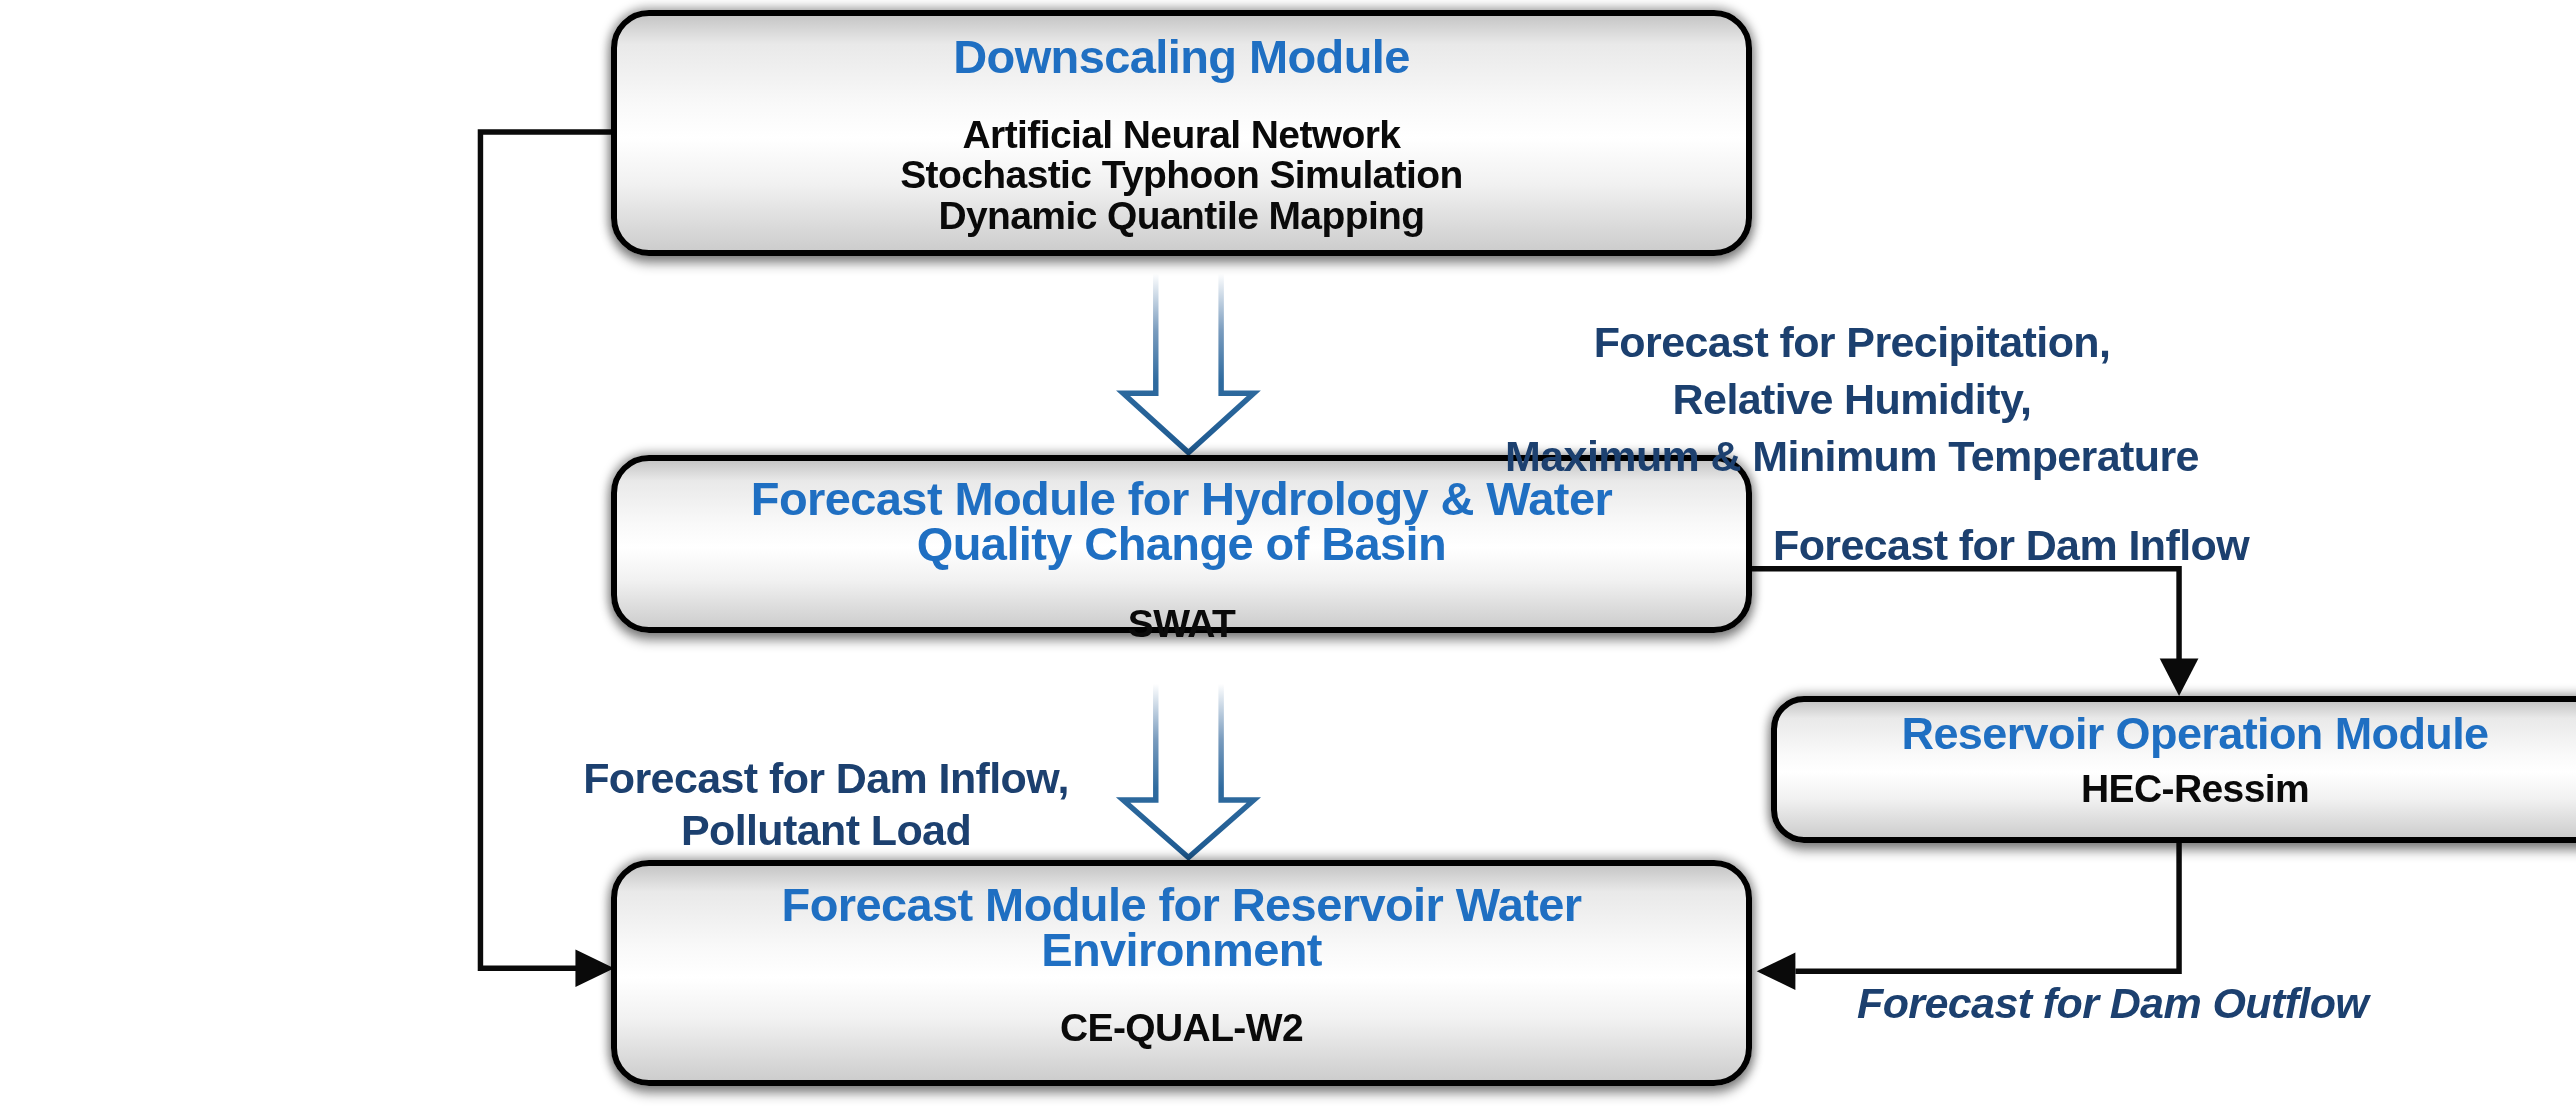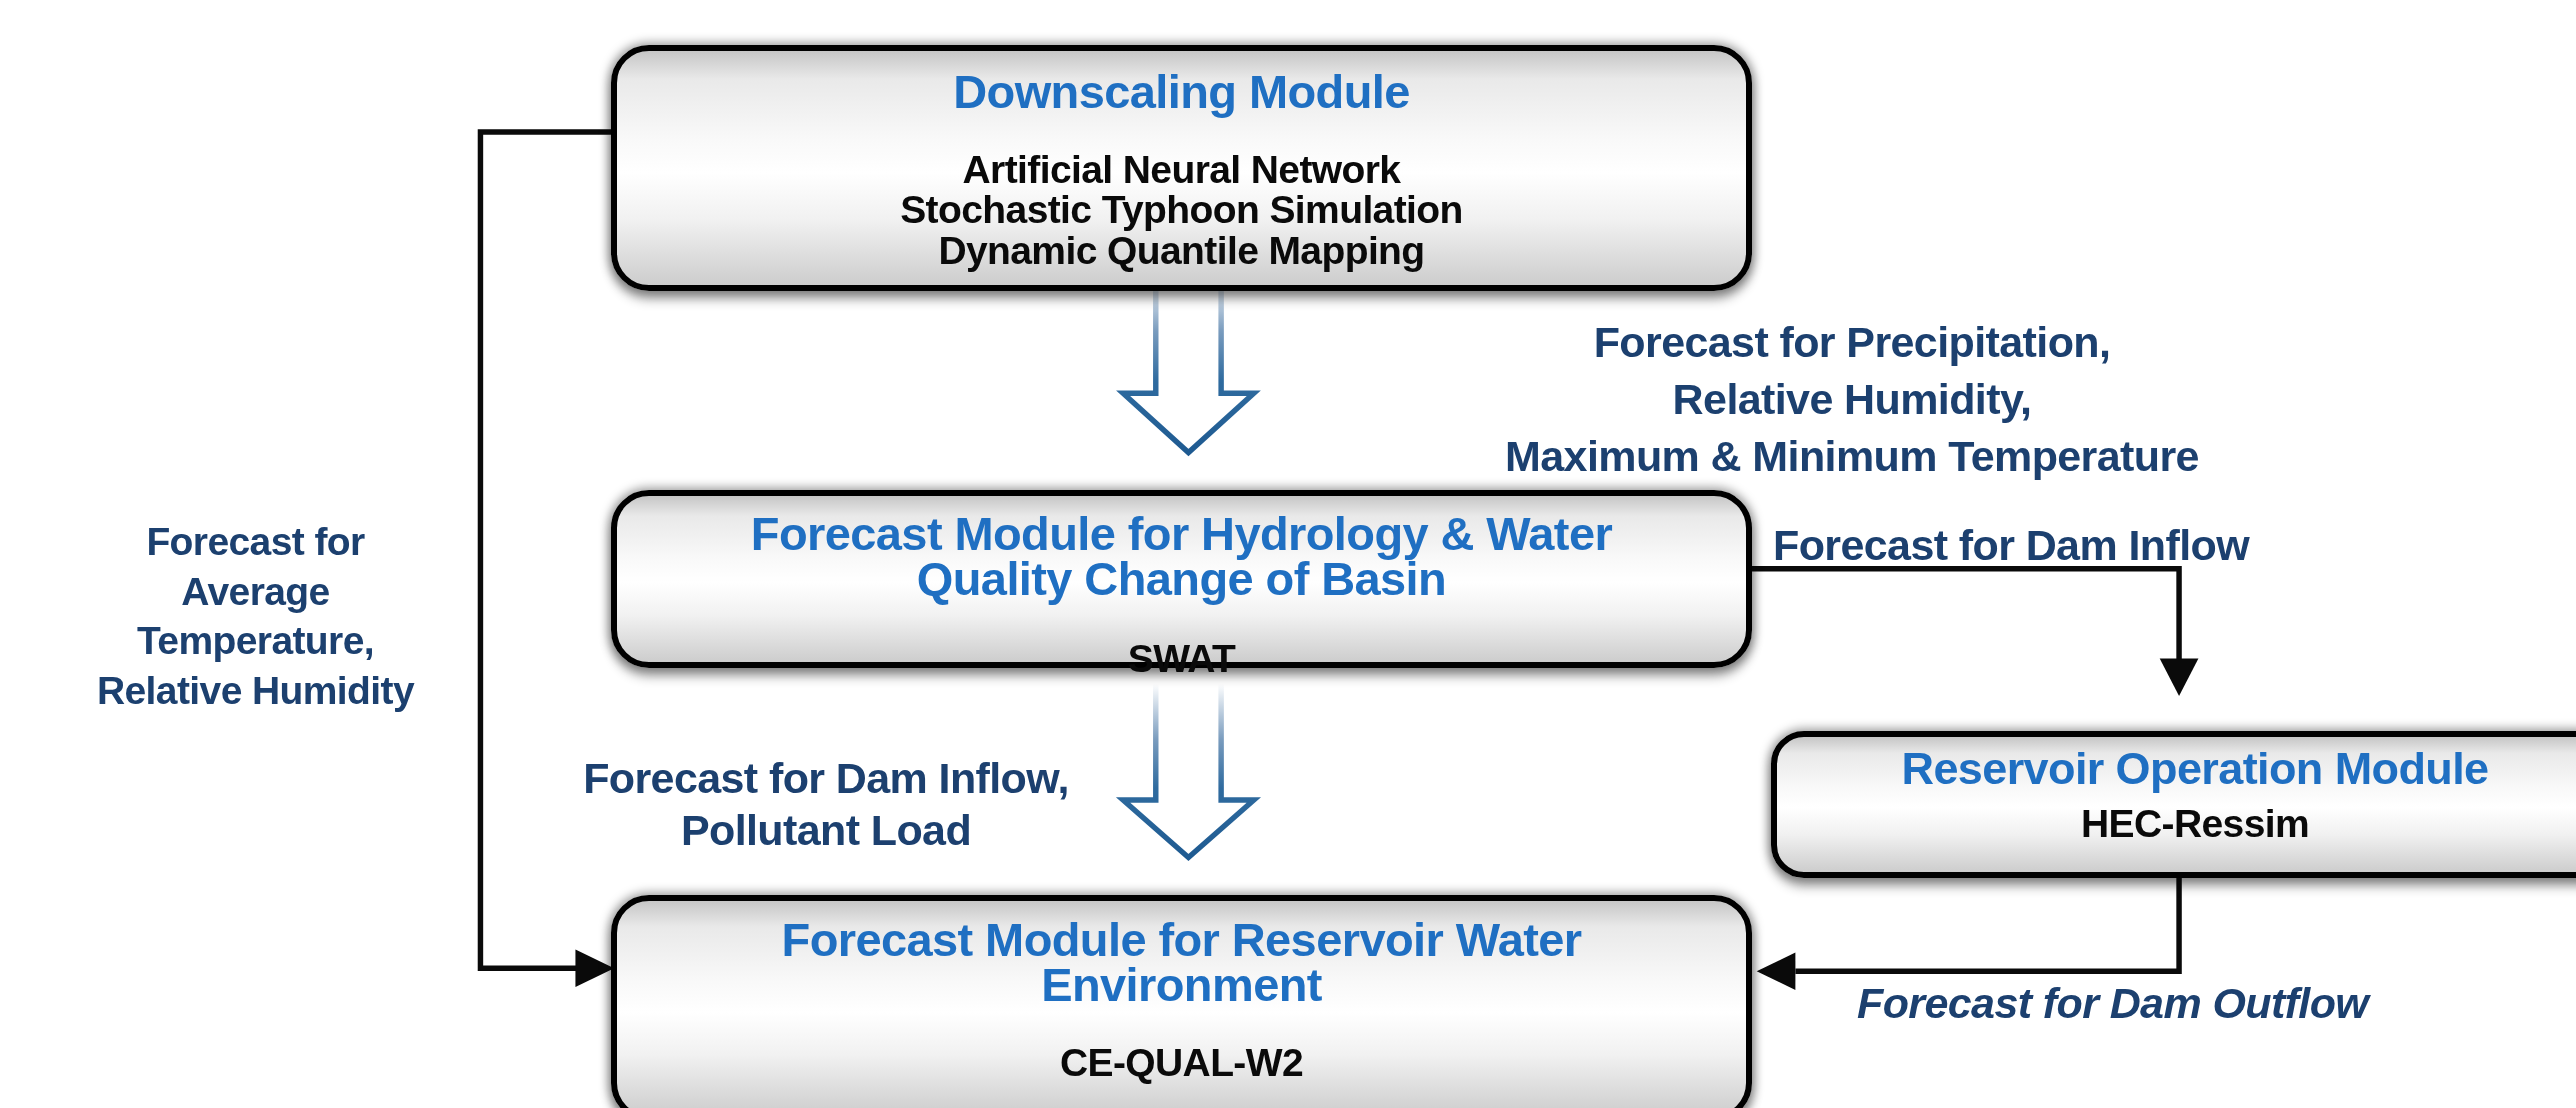--- a/index.html
+++ b/index.html
@@ -17,21 +17,20 @@
     position:absolute;
     box-sizing:border-box;
     border:6px solid #000000;
     border-radius:38px;
     background:linear-gradient(180deg,#c6c6c6 0%,#e9e9e9 12%,#f9f9f9 38%,#ffffff 52%,#f1f1f1 72%,#cdcdcd 100%);
     box-shadow:0 0 9.7px 2.4px rgba(0,0,0,0.35), 0 8.5px 11px rgba(0,0,0,0.30);
     display:flex;
     flex-direction:column;
     align-items:center;
     text-align:center;
-    margin-top:35px;
   }
   .box-title{
     color:#1f6fc2;
     font-size:47px;
     line-height:0.96;
     white-space:pre-line;
     letter-spacing:-0.6px;
   }
   .box-sub{
     color:#0a0a0a;
@@ -129,23 +128,19 @@
 
   <div class="box" id="box-reservoir-water">
     <div class="box-title">Forecast Module for Reservoir Water
 Environment</div>
     <div class="box-sub">CE-QUAL-W2</div>
   </div>
 
   <div class="flow-label centered" id="label-precipitation">Forecast for Precipitation,
 Relative Humidity,
 Maximum &amp; Minimum Temperature</div>
-  <div class="flow-label centered" id="label-average-temp">Forecast for
-Average
-Temperature,
-Relative Humidity</div>
   <div class="flow-label nowrap" id="label-dam-inflow">Forecast for Dam Inflow</div>
   <div class="flow-label centered" id="label-dam-inflow-pollutant">Forecast for Dam Inflow,
 Pollutant Load</div>
   <div class="flow-label nowrap" id="label-dam-outflow">Forecast for Dam Outflow</div>
 
 </div>
 
 
 </body></html>

